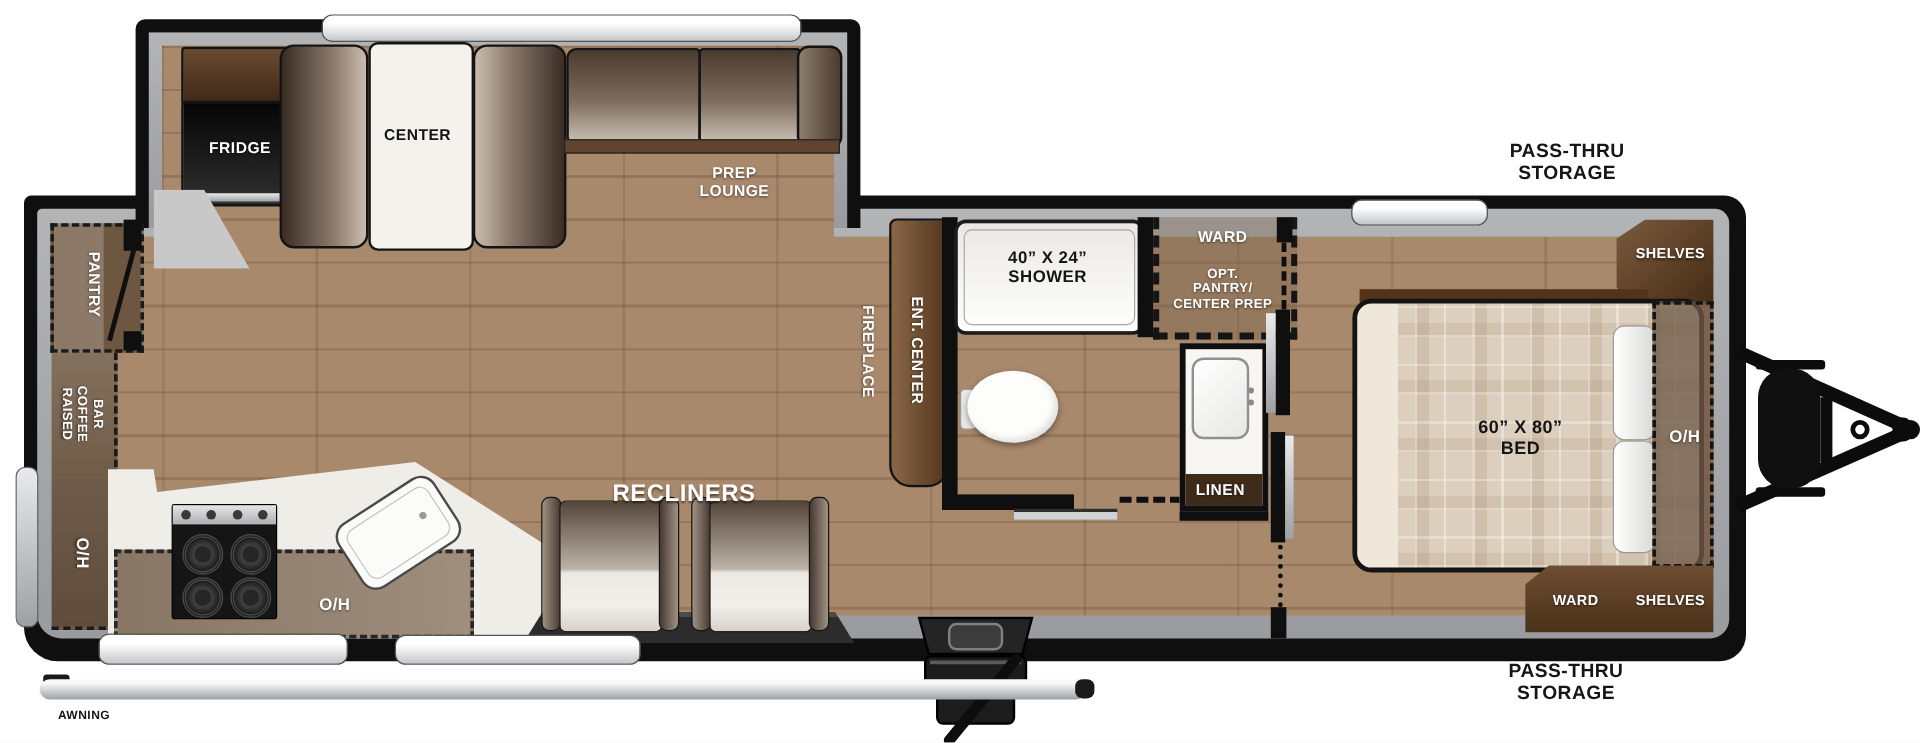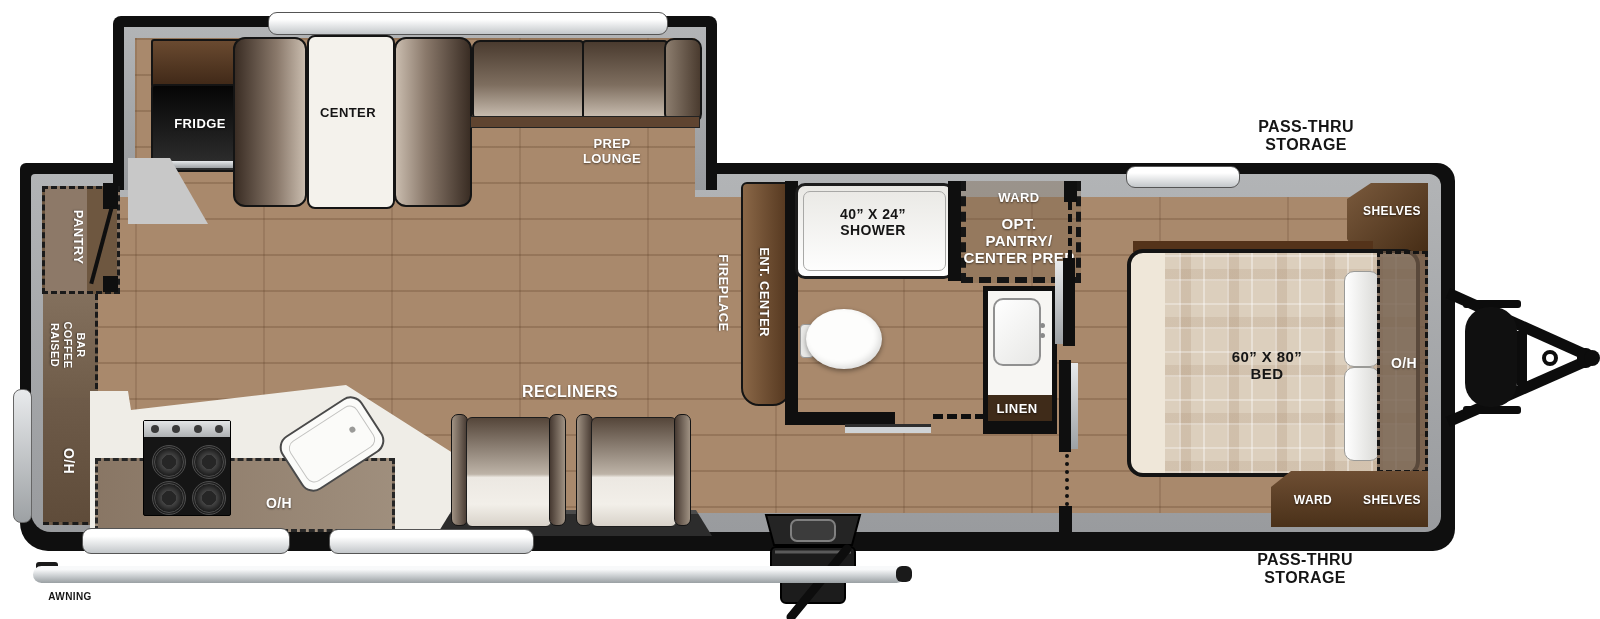--- a/index.html
+++ b/index.html
@@ -111,21 +111,21 @@
   <div class="abs" style="left:436px;top:510px;width:276px;height:26px;background:linear-gradient(180deg,#4b4b4b 0 4px,#2c2c2c 4px);
               clip-path:polygon(16px 0,260px 0,276px 26px,0 26px);"></div>
   <div class="abs" style="left:451px;top:414px;width:15px;height:110px;border-radius:7px;border:1px solid #141414;background:linear-gradient(90deg,#a09283,#463931);"></div>
   <div class="abs" style="left:466px;top:417px;width:84px;height:108px;border:1px solid #1d1d1d;border-radius:6px;
        background:linear-gradient(180deg,#55463a 0%,#bdb3a7 52%,#ece8e2 55%,#f2efe9 80%,#d8d2c9 100%);"></div>
   <div class="abs" style="left:549px;top:414px;width:15px;height:110px;border-radius:7px;border:1px solid #141414;background:linear-gradient(270deg,#a09283,#463931);"></div>
   <div class="abs" style="left:576px;top:414px;width:15px;height:110px;border-radius:7px;border:1px solid #141414;background:linear-gradient(90deg,#a09283,#463931);"></div>
   <div class="abs" style="left:591px;top:417px;width:84px;height:108px;border:1px solid #1d1d1d;border-radius:6px;
        background:linear-gradient(180deg,#55463a 0%,#bdb3a7 52%,#ece8e2 55%,#f2efe9 80%,#d8d2c9 100%);"></div>
   <div class="abs" style="left:674px;top:414px;width:15px;height:110px;border-radius:7px;border:1px solid #141414;background:linear-gradient(270deg,#a09283,#463931);"></div>
-  <div class="lbl" style="left:570px;top:392px;font-size:16px;">RECLINERS</div>
+  <div class="lbl" style="left:570px;top:412px;font-size:20px;">RECLINERS</div>
 
   <div class="lbl rot90" style="left:723px;top:293px;">FIREPLACE</div>
   <div class="abs cab" style="left:741px;top:182px;width:46px;height:220px;border-radius:6px 6px 18px 18px;
               background:linear-gradient(90deg,#8a6747,#53361e);"></div>
   <div class="lbl rot90" style="left:764px;top:292px;">ENT. CENTER</div>
 
   <div class="abs wall" style="left:785px;top:181px;width:13px;height:244px;"></div>
   <div class="abs wall" style="left:785px;top:412px;width:110px;height:13px;"></div>
   <div class="abs" style="left:845px;top:424px;width:86px;height:9px;background:linear-gradient(180deg,#2e2e2e 0 3px,#cfd3d6 3px);"></div>
   <div class="abs" style="left:933px;top:414px;width:52px;height:0;border-top:5px dashed #0f0f0f;"></div>
@@ -140,21 +140,21 @@
   </div>
 
   <div class="abs" style="left:800px;top:324px;width:12px;height:32px;background:#e8e8e6;border:1px solid #999;border-radius:4px;"></div>
   <div class="abs" style="left:806px;top:309px;width:76px;height:60px;border-radius:50%;background:#fdfdfc;
               box-shadow:0 2px 5px rgba(0,0,0,.4), inset -3px -3px 6px rgba(0,0,0,.12);"></div>
 
   <div class="abs wall" style="left:948px;top:181px;width:13px;height:100px;"></div>
   <div class="abs" style="left:961px;top:181px;width:110px;height:96px;background:rgba(118,94,70,.38);
               border-left:5px dashed #151515;border-right:5px dashed #151515;border-bottom:6px dashed #151515;"></div>
   <div class="lbl" style="left:1019px;top:198px;">WARD</div>
-  <div class="lbl" style="left:1019px;top:241px;font-size:15px;">
+  <div class="lbl" style="left:1019px;top:241px;font-size:11px;">
     <span style="display:block;">OPT.</span>
     <span style="display:block;">PANTRY/</span>
     <span style="display:block;">CENTER PREP</span>
   </div>
 
   <div class="abs" style="left:983px;top:286px;width:74px;height:140px;border:5px solid #0f0f0f;background:#f7f6f3;box-sizing:border-box;">
     <div style="position:absolute;left:5px;top:7px;width:44px;height:64px;border:2px solid #909090;border-radius:10px;background:linear-gradient(135deg,#ffffff,#e7e7e5);"></div>
     <div style="position:absolute;left:52px;top:32px;width:5px;height:5px;border-radius:50%;background:#8a8a8a;"></div>
     <div style="position:absolute;left:52px;top:42px;width:5px;height:5px;border-radius:50%;background:#8a8a8a;"></div>
     <div style="position:absolute;left:0;bottom:0;width:64px;height:26px;background:#3f2b19;"></div>

